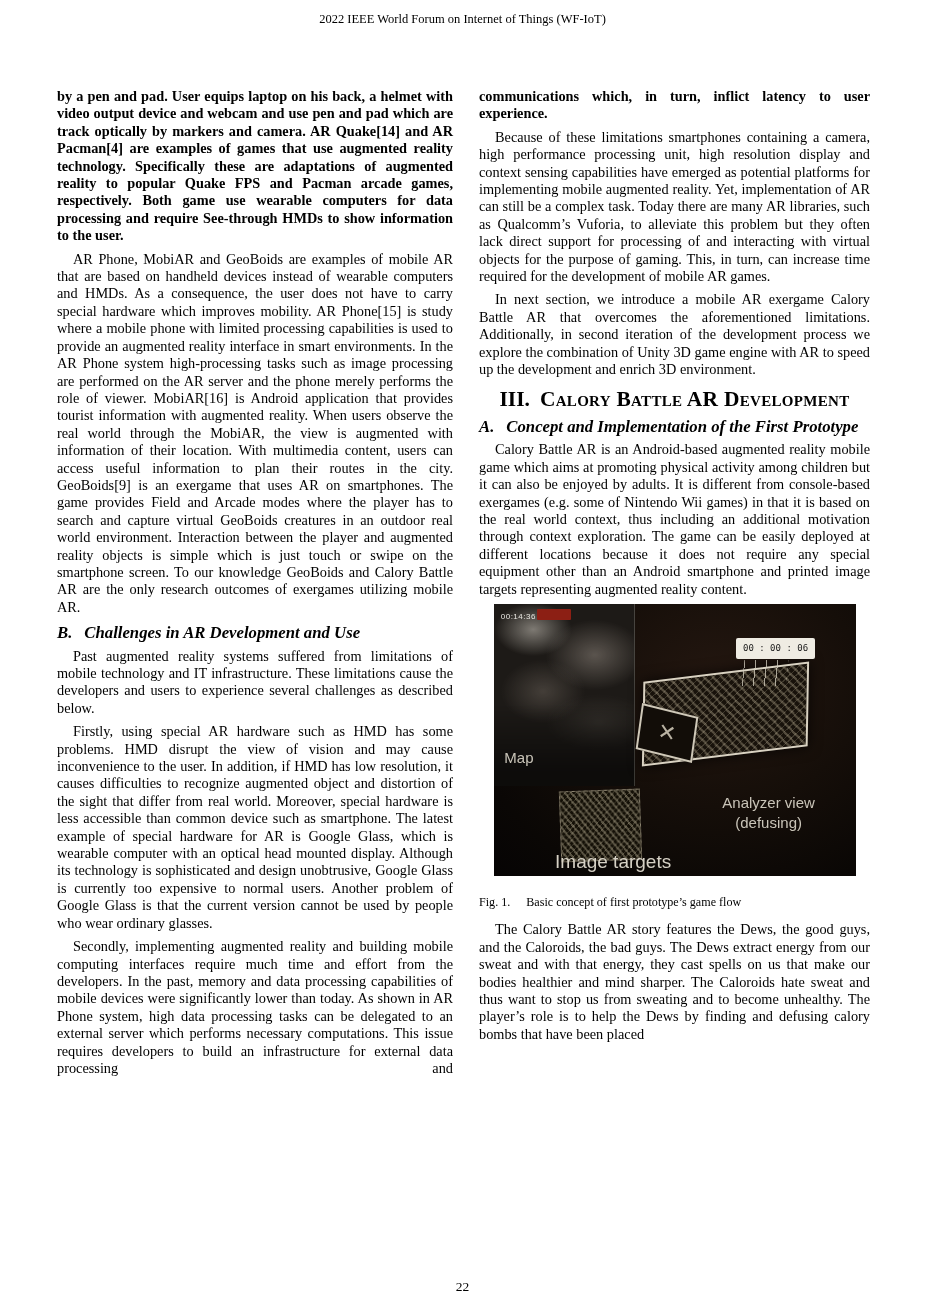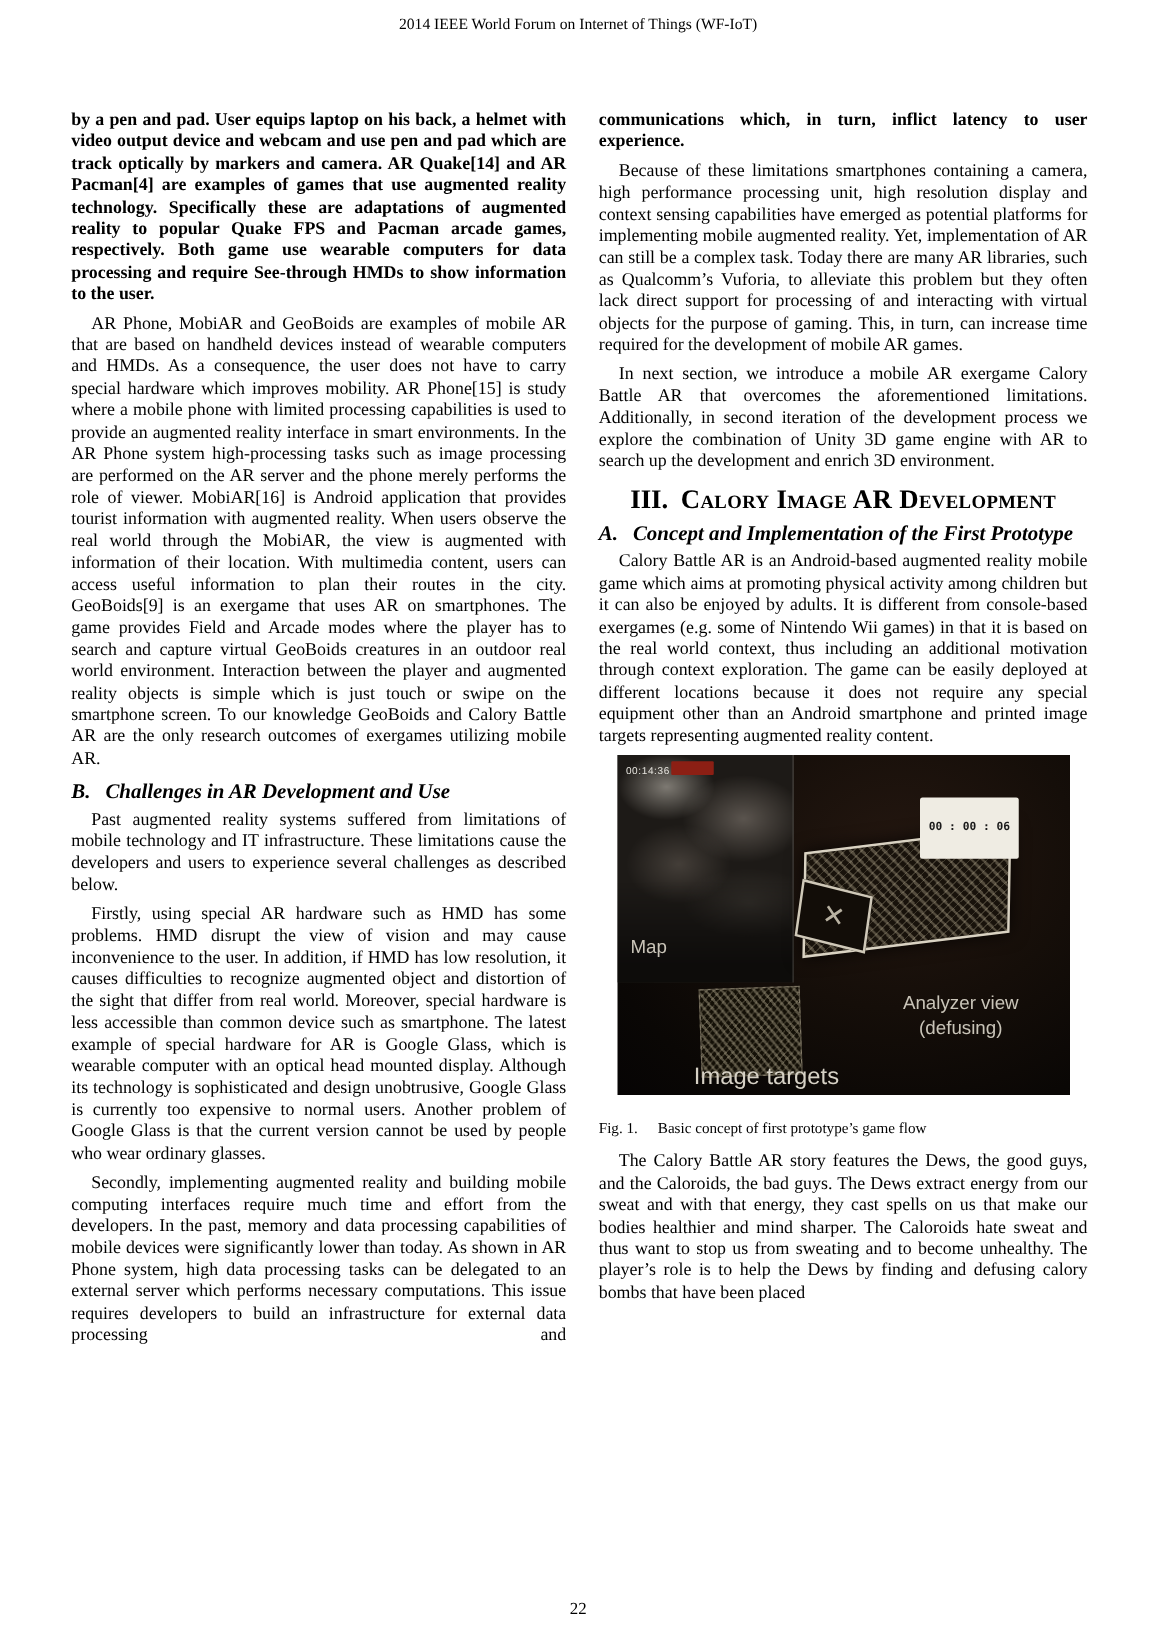--- a/index.html
+++ b/index.html
@@ -49,23 +49,23 @@
   .fig-hud-time {
     position:absolute; left:2%; top:1.6%;
     font-size:8px; color:#e8e6e0; letter-spacing:0.5px;
   }
   .fig-red-badge {
     position:absolute; left:12%; top:1.8%; width:34px; height:11px;
     background:#8c1f14; border-radius:1px;
   }
   .fig-map-label { position:absolute; left:3%; top:53.5%; font-size:15px; color:#c9c4b8; }
   .fig-timer {
-    position:absolute; left:67%; top:12.5%; padding:16px 7px;
+    position:absolute; left:67%; top:12.5%; padding:2px 7px;
     background:#efece3; color:#1a1a1a; font-size:9px;
-    font-family:"DejaVu Sans Mono", monospace; border-radius:2px; white-space:nowrap;font-weight:bold;
+    font-family:"DejaVu Sans Mono", monospace; border-radius:2px; white-space:nowrap;
   }
   .fig-wires {
     position:absolute; left:69%; top:20.5%; width:44px; height:26px;
     background:repeating-linear-gradient(90deg, rgba(215,210,195,0.75) 0 1px, transparent 1px 11px);
     transform:skewX(-6deg);
   }
   .fig-target-big {
     position:absolute; left:41%; top:25%; width:46%; height:31%;
     transform:rotate(-7deg) skewX(-8deg);
     background-color:#18120b;
@@ -100,42 +100,42 @@
   .caption .tag { display:inline-block; margin-right:16px; }
 
   .pageno {
     position:absolute; bottom:14px; left:0; width:100%;
     text-align:center; font-size:13.5px;
   }
 </style>
 </head>
 <body class="page">
 
-<div class="header">2014 IEEE World Forum on Internet of Things (WF-IoT)</div>
+<div class="header">2022 IEEE World Forum on Internet of Things (WF-IoT)</div>
 
 <div class="col col-left">
   <p class="para no-indent">by a pen and pad. User equips laptop on his back, a helmet with video output device and webcam and use pen and pad which are track optically by markers and camera. AR Quake[14] and AR Pacman[4] are examples of games that use augmented reality technology. Specifically these are adaptations of augmented reality to popular Quake FPS and Pacman arcade games, respectively. Both game use wearable computers for data processing and require See-through HMDs to show information to the user.</p>
   <p class="para">AR Phone, MobiAR and GeoBoids are examples of mobile AR that are based on handheld devices instead of wearable computers and HMDs. As a consequence, the user does not have to carry special hardware which improves mobility. AR Phone[15] is study where a mobile phone with limited processing capabilities is used to provide an augmented reality interface in smart environments. In the AR Phone system high-processing tasks such as image processing are performed on the AR server and the phone merely performs the role of viewer. MobiAR[16] is Android application that provides tourist information with augmented reality. When users observe the real world through the MobiAR, the view is augmented with information of their location. With multimedia content, users can access useful information to plan their routes in the city. GeoBoids[9] is an exergame that uses AR on smartphones. The game provides Field and Arcade modes where the player has to search and capture virtual GeoBoids creatures in an outdoor real world environment. Interaction between the player and augmented reality objects is simple which is just touch or swipe on the smartphone screen. To our knowledge GeoBoids and Calory Battle AR are the only research outcomes of exergames utilizing mobile AR.</p>
 
   <h3 class="subsec-head">
     <span class="num">B.</span><span class="title">Challenges in AR Development and Use</span>
   </h3>
 
   <p class="para">Past augmented reality systems suffered from limitations of mobile technology and IT infrastructure. These limitations cause the developers and users to experience several challenges as described below.</p>
   <p class="para">Firstly, using special AR hardware such as HMD has some problems. HMD disrupt the view of vision and may cause inconvenience to the user. In addition, if HMD has low resolution, it causes difficulties to recognize augmented object and distortion of the sight that differ from real world. Moreover, special hardware is less accessible than common device such as smartphone. The latest example of special hardware for AR is Google Glass, which is wearable computer with an optical head mounted display. Although its technology is sophisticated and design unobtrusive, Google Glass is currently too expensive to normal users. Another problem of Google Glass is that the current version cannot be used by people who wear ordinary glasses.</p>
   <p class="para stretch-last">Secondly, implementing augmented reality and building mobile computing interfaces require much time and effort from the developers. In the past, memory and data processing capabilities of mobile devices were significantly lower than today. As shown in AR Phone system, high data processing tasks can be delegated to an external server which performs necessary computations. This issue requires developers to build an infrastructure for external data processing and</p>
 </div>
 
 <div class="col col-right">
   <p class="para no-indent">communications which, in turn, inflict latency to user experience.</p>
   <p class="para">Because of these limitations smartphones containing a camera, high performance processing unit, high resolution display and context sensing capabilities have emerged as potential platforms for implementing mobile augmented reality. Yet, implementation of AR can still be a complex task. Today there are many AR libraries, such as Qualcomm’s Vuforia, to alleviate this problem but they often lack direct support for processing of and interacting with virtual objects for the purpose of gaming. This, in turn, can increase time required for the development of mobile AR games.</p>
-  <p class="para">In next section, we introduce a mobile AR exergame Calory Battle AR that overcomes the aforementioned limitations. Additionally, in second iteration of the development process we explore the combination of Unity 3D game engine with AR to search up the development and enrich 3D environment.</p>
+  <p class="para">In next section, we introduce a mobile AR exergame Calory Battle AR that overcomes the aforementioned limitations. Additionally, in second iteration of the development process we explore the combination of Unity 3D game engine with AR to speed up the development and enrich 3D environment.</p>
 
   <h2 class="sec-head">
-    <span class="num">III.</span><span class="title">Calory Image AR Development</span>
+    <span class="num">III.</span><span class="title">Calory Battle AR Development</span>
   </h2>
 
   <h3 class="subsec-head">
     <span class="num">A.</span><span class="title">Concept and Implementation of the First Prototype</span>
   </h3>
 
   <p class="para">Calory Battle AR is an Android-based augmented reality mobile game which aims at promoting physical activity among children but it can also be enjoyed by adults. It is different from console-based exergames (e.g. some of Nintendo Wii games) in that it is based on the real world context, thus including an additional motivation through context exploration. The game can be easily deployed at different locations because it does not require any special equipment other than an Android smartphone and printed image targets representing augmented reality content.</p>
 
   <div class="figure">
     <div class="fig-map"></div>

